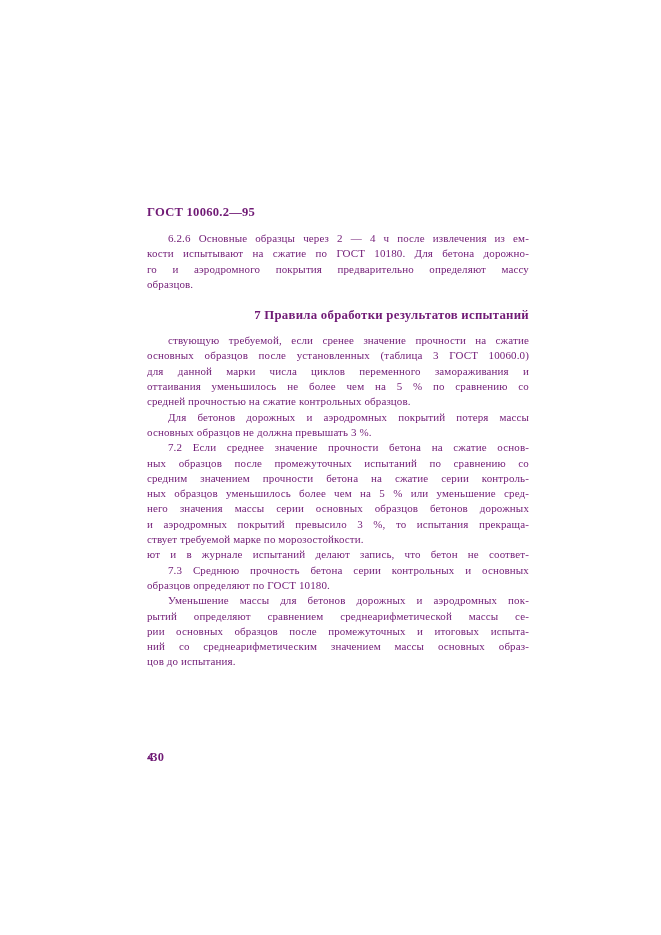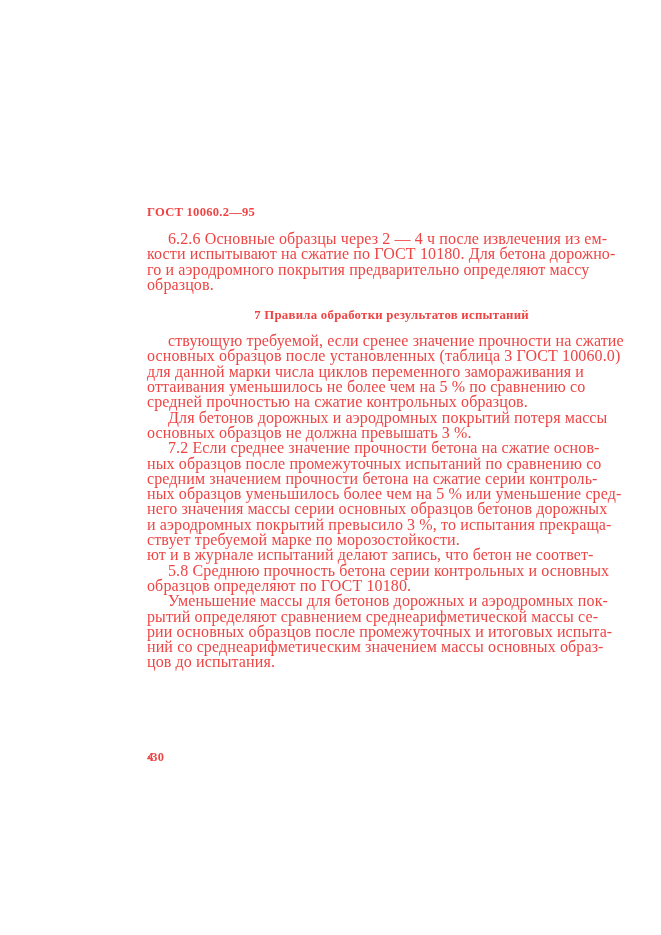--- a/index.html
+++ b/index.html
@@ -4,36 +4,36 @@
 <title>ГОСТ 10060.2—95</title>
 <style>
   * { margin: 0; padding: 0; box-sizing: border-box; }
   html, body { background: #ffffff; }
   .page {
     position: relative;
     width: 661px;
     height: 935px;
     background: #ffffff;
     font-family: "Liberation Serif", "DejaVu Serif", serif;
-    color: #ef4444;
+    color: #701a75;
     overflow: hidden;
   }
   .content {
     position: absolute;
     left: 147px;
     top: 205px;
     width: 382px;
   }
   .doc-header {
     font-size: 12.6px;
     font-weight: bold;
     letter-spacing: 0.25px;
     margin-bottom: 11px;
   }
-  .para { font-size: 16px; }
+  .para { font-size: 11px; }
   .line {
     line-height: 15.3px;
     white-space: nowrap;
     letter-spacing: 0.12px;
     text-align: justify;
     text-align-last: justify;
   }
   .line.last { text-align-last: left; }
   .para .line:first-child { text-indent: 21px; }
   .section-heading {
@@ -97,21 +97,21 @@
         <div class="line">ных образцов после промежуточных испытаний по сравнению со</div>
         <div class="line">средним значением прочности бетона на сжатие серии контроль-</div>
         <div class="line">ных образцов уменьшилось более чем на 5 % или уменьшение сред-</div>
         <div class="line">него значения массы серии основных образцов бетонов дорожных</div>
         <div class="line">и аэродромных покрытий превысило 3 %, то испытания прекраща-</div>
         <div class="line last">ствует требуемой марке по морозостойкости.</div>
         <div class="line">ют и в журнале испытаний делают запись, что бетон не соответ-</div>
       </div>
 
     <div class="para">
-        <div class="line">5.8 Среднюю прочность бетона серии контрольных и основных</div>
+        <div class="line">7.3 Среднюю прочность бетона серии контрольных и основных</div>
         <div class="line last">образцов определяют по ГОСТ 10180.</div>
       </div>
 
     <div class="para">
         <div class="line">Уменьшение массы для бетонов дорожных и аэродромных пок-</div>
         <div class="line">рытий определяют сравнением среднеарифметической массы се-</div>
         <div class="line">рии основных образцов после промежуточных и итоговых испыта-</div>
         <div class="line">ний со среднеарифметическим значением массы основных образ-</div>
         <div class="line last">цов до испытания.</div>
       </div>

